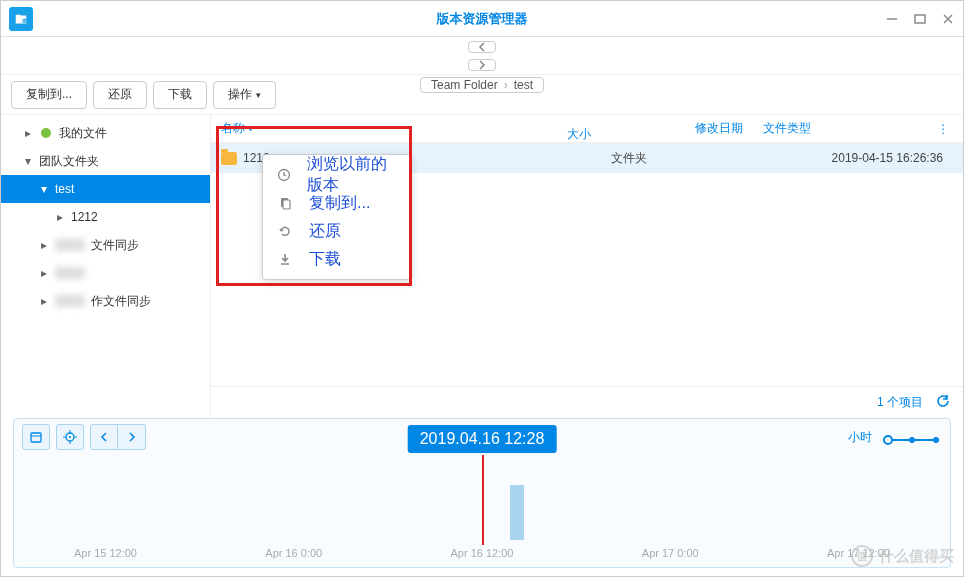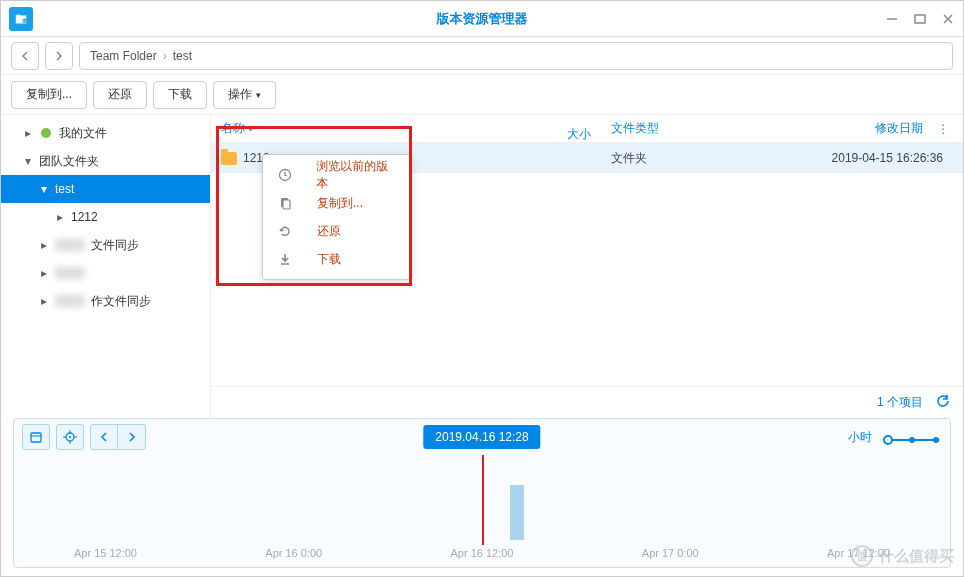--- a/index.html
+++ b/index.html
@@ -3,21 +3,21 @@
 <meta charset="utf-8">
 <style>
 * { box-sizing: border-box; margin: 0; padding: 0; }
 body { font-family: "Microsoft YaHei", Arial, sans-serif; font-size: 12px; color: #333; background: #fff; width: 964px; height: 577px; overflow: hidden; position: relative; }
 .window { border: 1px solid #ccc; width: 964px; height: 577px; display: flex; flex-direction: column; }
 .titlebar { height: 36px; background: #fff; border-bottom: 1px solid #e0e0e0; display: flex; align-items: center; padding: 15px 8px; position: relative; }
 .app-icon { width: 24px; height: 24px; background: #18a0e8; border-radius: 3px; display: flex; align-items: center; justify-content: center; margin-right: 8px; }
 .title-text { position: absolute; left: 50%; transform: translateX(-50%); color: #0086e5; font-size: 13px; font-weight: bold; }
 .win-controls { margin-left: auto; display: flex; gap: 14px; }
 .win-btn { width: 14px; height: 14px; display: flex; align-items: center; justify-content: center; cursor: pointer; color: #888; }
-.toolbar-row { height: 38px; display: flex; align-items: center; padding: 4px 10px; gap: 6px; border-bottom: 1px solid #f0f0f0; }
+.toolbar-row { height: 38px; display: flex; align-items: center; padding: 4px 10px; gap: 6px; border-bottom: 1px solid #f0f0f0; flex-direction: column; }
 .nav-btn { width: 28px; height: 28px; border: 1px solid #ccc; border-radius: 4px; background: #fff; display: flex; align-items: center; justify-content: center; cursor: pointer; color: #666; }
 .breadcrumb { flex: 1; height: 28px; border: 1px solid #ccc; border-radius: 4px; display: flex; align-items: center; padding: 0 10px; gap: 6px; color: #555; }
 .bc-sep { color: #aaa; }
 .search-box { width: 180px; height: 28px; border: 1px solid #ccc; border-radius: 4px; display: flex; align-items: center; padding: 0 8px; gap: 6px; color: #888; }
 .action-row { height: 40px; display: flex; align-items: center; padding: 4px 10px; gap: 6px; border-bottom: 1px solid #f0f0f0; }
 .btn { height: 28px; padding: 0 14px; border: 1px solid #ccc; border-radius: 4px; background: #fff; cursor: pointer; font-size: 12px; color: #333; display: flex; align-items: center; gap: 4px; }
 .main { flex: 1; display: flex; overflow: hidden; }
 .sidebar { width: 210px; border-right: 1px solid #eee; padding: 4px 0; overflow-y: auto; }
 .tree-item { height: 28px; display: flex; align-items: center; padding-left: 24px; cursor: pointer; gap: 6px; color: #333; }
 .tree-item.l2 { padding-left: 40px; }
@@ -40,34 +40,34 @@
 .fc { padding: 0 10px; font-size: 12px; color: #444; }
 .fc.name { flex: 0 0 300px; display: flex; align-items: center; gap: 6px; }
 .fc.size { flex: 0 0 90px; text-align: right; }
 .fc.type { flex: 0 0 180px; }
 .fc.date { flex: 1; text-align: right; }
 .folder-icon { width: 16px; height: 13px; background: #f6b73c; border-radius: 2px; display: inline-block; position: relative; }
 .folder-icon::before { content: ""; position: absolute; top: -3px; left: 0; width: 7px; height: 3px; background: #f6b73c; border-radius: 1px 1px 0 0; }
 .status-bar { height: 32px; border-top: 1px solid #eee; display: flex; align-items: center; justify-content: flex-end; padding: 0 12px; gap: 12px; color: #0086e5; }
 .refresh-icon { cursor: pointer; }
 .context-menu { position: absolute; left: 262px; top: 154px; width: 150px; background: #fff; border: 1px solid #ccc; border-radius: 4px; box-shadow: 0 2px 8px rgba(0,0,0,0.15); padding: 6px 0; z-index: 10; }
-.ctx-item { height: 28px; display: flex; align-items: center; padding: 0 14px; gap: 24px; cursor: pointer; color: #c2410c; font-size: 12px; }
+.ctx-item { height: 28px; display: flex; align-items: center; padding: 0 14px; gap: 16px; cursor: pointer; color: #1d4ed8; font-size: 16px; }
 .ctx-icon { width: 16px; display: flex; align-items: center; justify-content: center; color: #666; }
 .highlight-box { position: absolute; left: 216px; top: 126px; width: 196px; height: 160px; border: 3px solid #e02020; pointer-events: none; z-index: 20; }
 .timeline { height: 150px; border-top: 1px solid #ddd; margin: 0 12px 8px 12px; border: 1px solid #c8e2f5; border-radius: 4px; background: #f9fcfe; position: relative; display: flex; flex-direction: column; }
 .timeline-toolbar { height: 36px; display: flex; align-items: center; padding: 0 8px; gap: 6px; }
 .tl-btn { width: 28px; height: 26px; border: 1px solid #a8d4f0; border-radius: 3px; background: #eaf5fd; display: flex; align-items: center; justify-content: center; cursor: pointer; color: #0086e5; font-size: 13px; }
 .tl-btn-group { display: flex; }
 .tl-btn-group .tl-btn:first-child { border-radius: 3px 0 0 3px; }
 .tl-btn-group .tl-btn:last-child { border-radius: 0 3px 3px 0; border-left: none; }
 .tl-right { margin-left: auto; display: flex; align-items: center; gap: 10px; color: #0086e5; }
 .slider { width: 60px; height: 6px; position: relative; }
 .tl-body { flex: 1; position: relative; }
 .tl-marker { position: absolute; left: 50%; top: -30px; transform: translateX(-50%); }
-.tl-label { background: #0086e5; color: #fff; padding: 5px 12px; border-radius: 3px; font-size: 12px; white-space: nowrap; }
+.tl-label { background: #0086e5; color: #fff; padding: 5px 12px; border-radius: 3px; font-size: 16px; white-space: nowrap; }
 .tl-line { position: absolute; left: 50%; top: 0; width: 2px; height: 90px; background: #e02020; }
 .tl-bar { position: absolute; background: #a8d4f0; width: 14px; }
 .tl-axis { position: absolute; bottom: 8px; left: 0; right: 0; display: flex; justify-content: space-between; padding: 0 60px; color: #aaa; font-size: 11px; }
 .watermark { position: absolute; right: 10px; bottom: 10px; color: #bbb; font-size: 15px; font-weight: bold; opacity: 0.6; display: flex; align-items: center; gap: 6px; }
 .wm-icon { width: 22px; height: 22px; border: 2px solid #bbb; border-radius: 50%; display: flex; align-items: center; justify-content: center; font-size: 11px; }
 </style>
 </head>
 <body>
 
 <div class="window">
@@ -166,22 +166,22 @@
         </div>
     </div>
 
     <div class="content">
       <div class="col-header">
         <div class="col name">
             <span>名称</span>
             <span style="font-size:8px">▴</span>
           </div>
         <div class="col size">大小</div>
+        <div class="col date">修改日期</div>
         <div class="col type">文件类型</div>
-        <div class="col date">修改日期</div>
         <div class="col-menu">⋮</div>
       </div>
       <div class="file-list">
         <div class="file-row selected">
           <div class="fc name">
               <span class="folder-icon"></span>
               <span>1212</span>
             </div>
           <div class="fc size"></div>
           <div class="fc type">文件夹</div>

